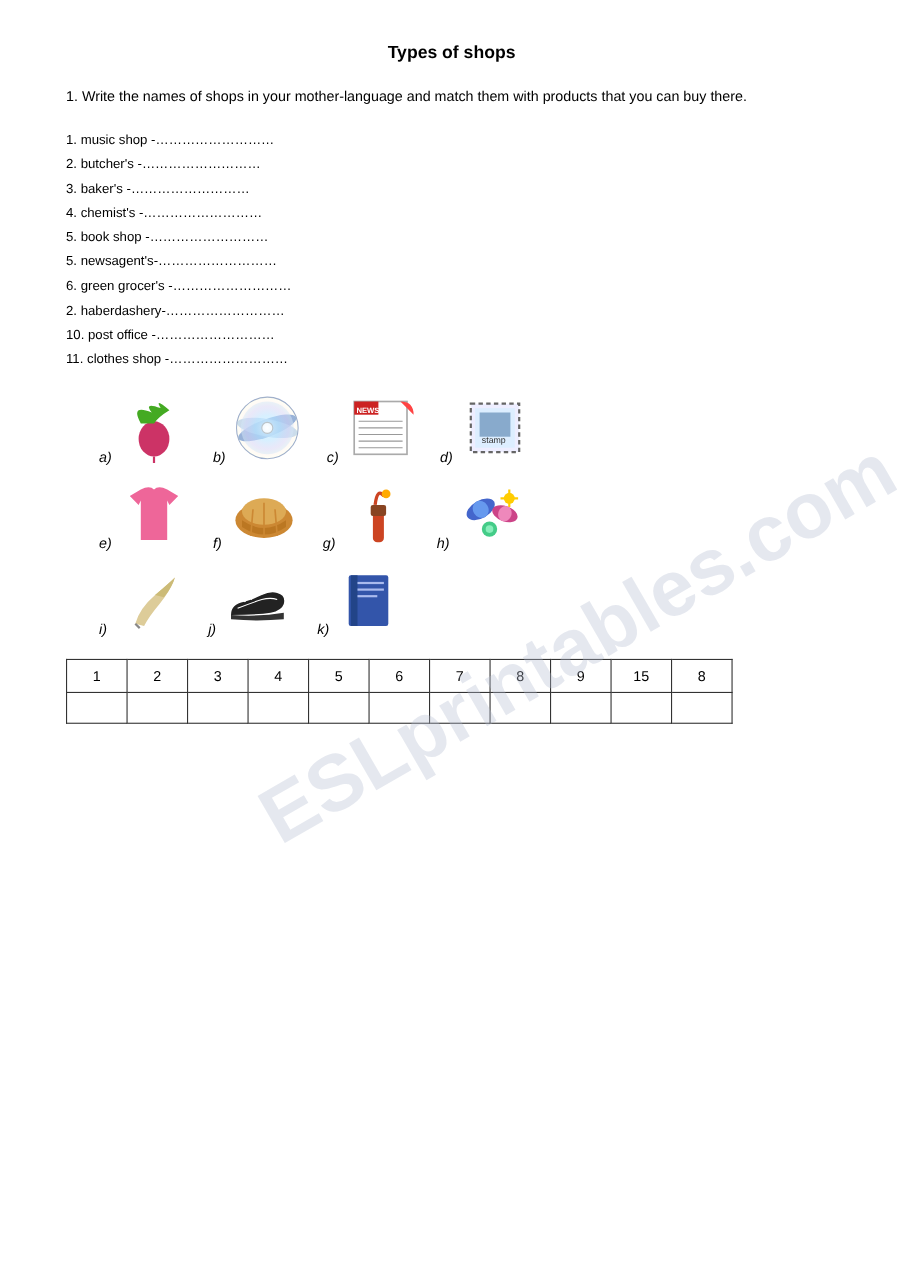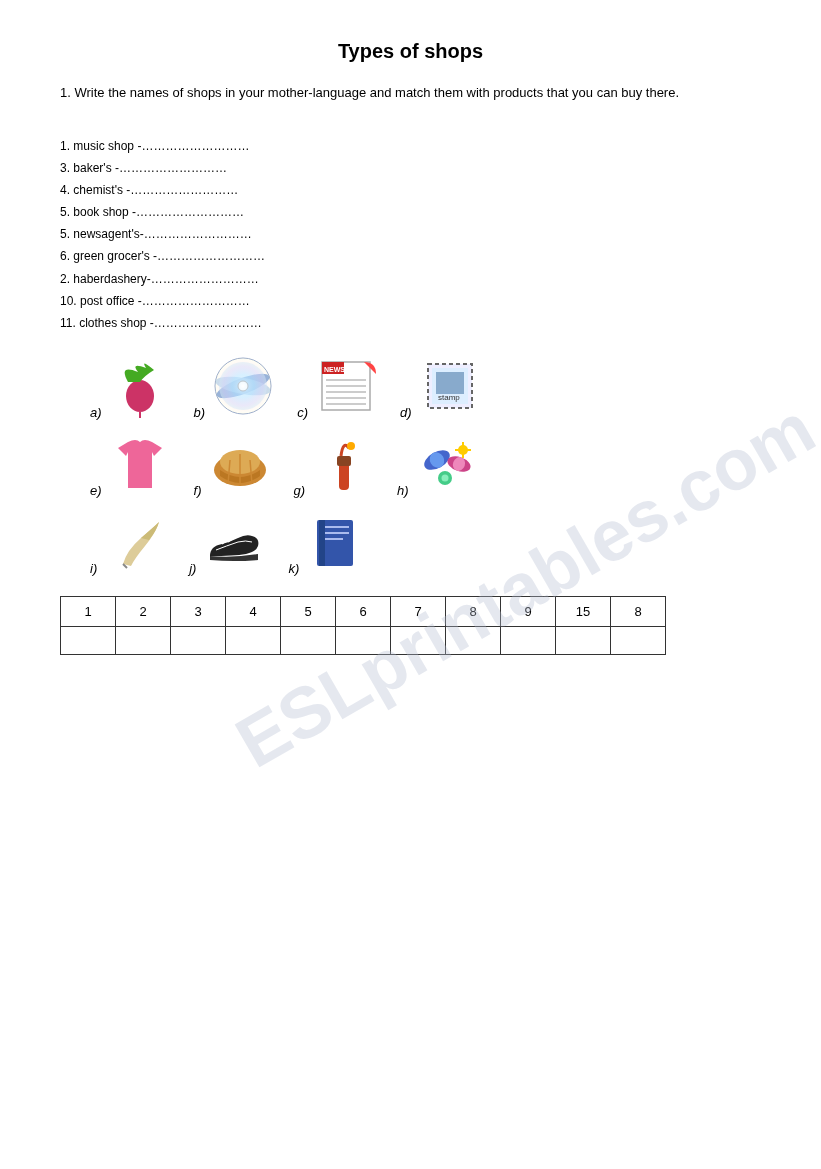--- a/index.html
+++ b/index.html
@@ -23,29 +23,29 @@
       font-family: Arial, sans-serif;
       font-weight: bold;
       white-space: nowrap;
       pointer-events: none;
       user-select: none;
       z-index: 100;
     }
 
     h1 {
       text-align: center;
-      font-size: 20px;
+      font-size: 16px;
       font-weight: bold;
       margin-bottom: 20px;
       font-family: Arial, sans-serif;
     }
 
     .instruction {
       font-size: 13px;
-      margin-bottom: 32px;
+      margin-bottom: 18px;
       line-height: 1.5;
     }
 
     .shop-list {
       list-style: none;
       margin-bottom: 18px;
     }
 
     .shop-list li {
       font-size: 12px;
@@ -121,20 +121,21 @@
   </style>
 </head>
 <body>
 
 <h1>Types of shops</h1>
 
 <p class="instruction">1. Write the names of shops in your mother-language and match them with products that you can buy there.</p>
 
 <ul class="shop-list">
 <li><span>1. music shop</span><span style="font-family:Arial"> -………………………</span></li>
+    <li><span>2. butcher's</span><span style="font-family:Arial"> -………………………</span></li>
     <li><span>3. baker's</span><span style="font-family:Arial"> -………………………</span></li>
     <li><span>4. chemist's</span><span style="font-family:Arial"> -………………………</span></li>
     <li><span>5. book shop</span><span style="font-family:Arial"> -………………………</span></li>
     <li><span>5.  newsagent's</span><span style="font-family:Arial">-………………………</span></li>
     <li><span>6. green grocer's</span><span style="font-family:Arial"> -………………………</span></li>
     <li><span>2. haberdashery</span><span style="font-family:Arial">-………………………</span></li>
     <li><span>10. post office</span><span style="font-family:Arial"> -………………………</span></li>
     <li><span>11. clothes shop</span><span style="font-family:Arial"> -………………………</span></li>
   </ul>
 

